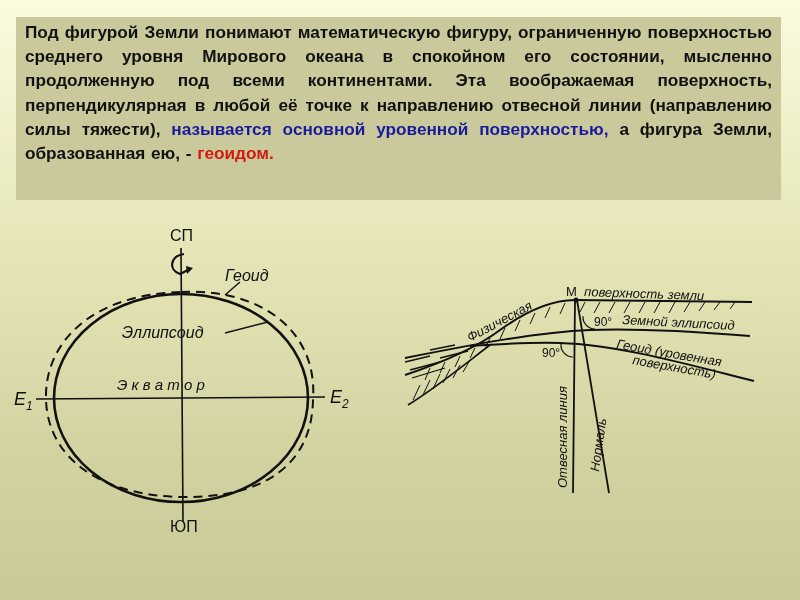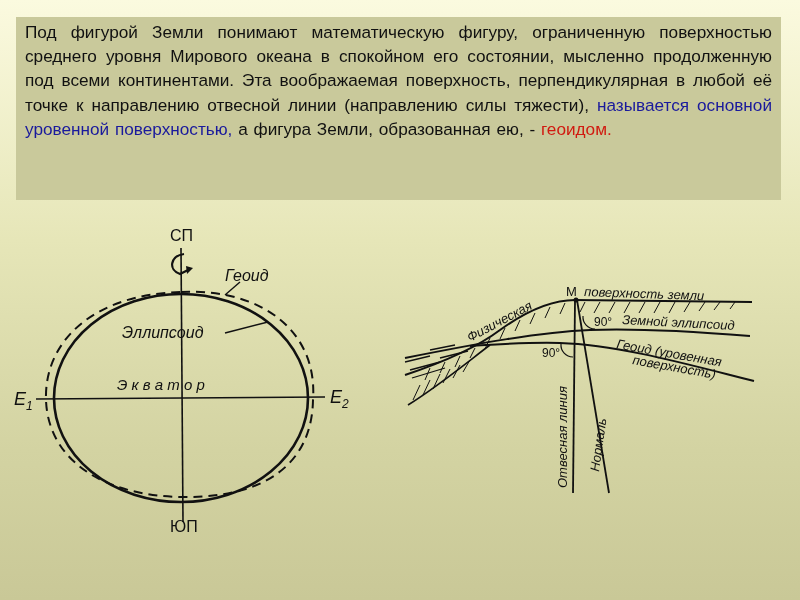--- a/index.html
+++ b/index.html
@@ -10,21 +10,21 @@
   }
   .slide { position: absolute; inset: 0; }
   .text-box {
     position: absolute; left: 16px; top: 17px; width: 765px; height: 183px;
     background: #c9c99b;
     box-sizing: border-box;
     padding: 3px 9px 0 9px;
   }
   .text-box p {
     margin: 0;
-    font-weight: normal;
+    font-weight: bold;
     font-size: 17.2px;
     line-height: 24.2px;
     color: #111;
     text-align: justify;
     text-align-last: left;
     word-spacing: 1px;
   }
   .hl-blue { color: #1a1a9c; }
   .hl-red  { color: #d11a10; }
   svg { position: absolute; left: 0; top: 0; }

